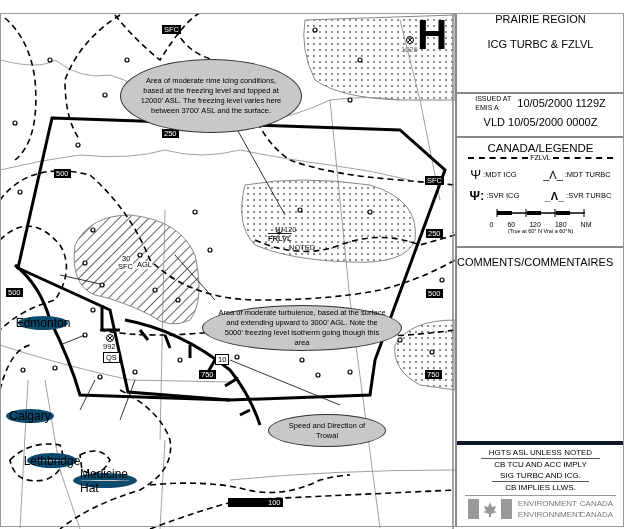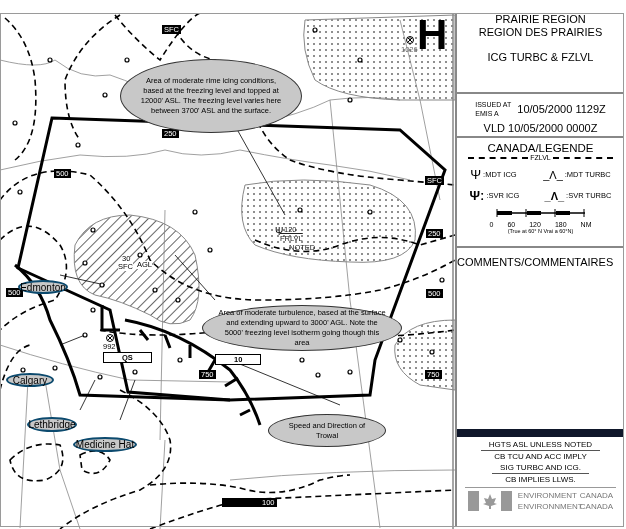--- a/index.html
+++ b/index.html
@@ -4,41 +4,41 @@
   <style>
     html, body { margin:0; padding:0; background:#fff; }
     body { width:626px; height:529px; position:relative; overflow:hidden; font-family:"Liberation Sans", sans-serif; color:#000; }
     #frame { position:absolute; left:0; top:13px; width:624px; height:514px; border:1px solid #9a9a9a; box-sizing:border-box; }
     #map { position:absolute; left:0; top:13px; width:455px; height:516px; }
     #panel { position:absolute; left:455px; top:13px; width:169px; height:514px; border-left:2px solid #888; box-sizing:border-box; background:#fff; }
     .sec { border-bottom:2px solid #888; text-align:center; box-sizing:border-box; }
     .t-code { font-weight:bold; font-size:11px; margin-top:6px; }
     .t-reg { font-size:11px; line-height:13px; }
     .t-prod { font-size:11px; margin-top:12px; margin-bottom:10px; }
-    .issued { display:flex; align-items:center; justify-content:center; gap:6px; font-size:11px; padding-top:6px; }
+    .issued { display:flex; align-items:center; justify-content:center; gap:6px; font-size:11px; }
     .issued .lbl { font-size:7px; line-height:9px; text-align:left; }
     .vld { font-size:11px; padding:4px 0 6px; }
     .leg-title { font-size:11.5px; margin-top:4px; }
     .fz { font-size:7px; display:flex; align-items:center; justify-content:center; gap:2px; }
     .dash { width:60px; border-top:2px dashed #000; }
     .lrow { display:flex; justify-content:space-around; font-size:7.5px; align-items:center; margin-top:6px; }
     .lrow span.g { display:inline-flex; align-items:center; gap:2px; }
     .scale-nums { display:flex; justify-content:center; gap:14px; font-size:7px; }
     .scale-note { font-size:5.5px; margin-bottom:4px; }
     .comments { font-size:11px; padding-top:8px; }
-    .notes { position:absolute; left:0; bottom:12px; width:100%; text-align:center; border-top:8px solid #0f172a; }
+    .notes { position:absolute; left:0; bottom:4px; width:100%; text-align:center; border-top:4px solid #0f172a; }
     .notes div { font-size:8px; line-height:11px; }
     .ul { border-bottom:1.5px solid #555; display:inline-block; padding:0 8px; }
     .envrow { display:flex; align-items:center; justify-content:center; gap:6px; margin-top:2px; padding-bottom:3px; }
     .envtxt { font-size:8px; color:#777; text-align:left; line-height:10px; }
     .envtxt span { display:inline-block; width:62px; }
     .bubble { position:absolute; background:#c8c8c8; border:1.5px solid #333; border-radius:50%; display:flex; align-items:center; justify-content:center; text-align:center; font-size:7.5px; line-height:10px; box-sizing:border-box; }
-    .city { position:absolute; background:#c8c8c8; border:2px solid #0c4a6e; border-radius:50%; font-size:10px; display:flex; align-items:center; justify-content:center; box-sizing:border-box; }
+    .city { position:absolute; background:#c8c8c8; border:7px solid #0c4a6e; border-radius:50%; font-size:12px; display:flex; align-items:center; justify-content:center; box-sizing:border-box;margin-top:36px; }
     .tag { position:absolute; background:#000; color:#fff; font-size:7.5px; padding:0 2px; line-height:9px; }
-    .box { position:absolute; border:1px solid #000; background:#fff; font-size:7.5px; padding:0 18px; line-height:9px;font-weight:bold; }
+    .box { position:absolute; border:1px solid #000; background:#fff; font-size:7.5px; padding:0 2px; line-height:9px; }
     .small { position:absolute; font-size:7.5px; line-height:8px; }
   </style>
 </head>
 <body>
 
 <div id="map">
   <svg width="455" height="516" viewBox="0 13 455 516" xmlns="http://www.w3.org/2000/svg" style="position:absolute;left:0;top:0">
     <defs>
       <pattern id="dots" width="6" height="6" patternUnits="userSpaceOnUse">
         <circle cx="2" cy="2" r="0.8" fill="#000"></circle>
@@ -164,47 +164,46 @@
 
   <div class="tag" style="left:162px;top:12px;">SFC</div>
   <div class="tag" style="left:162px;top:116px;">250</div>
   <div class="tag" style="left:54px;top:156px;">500</div>
   <div class="tag" style="left:6px;top:275px;">500</div>
   <div class="tag" style="left:425px;top:163px;">SFC</div>
   <div class="tag" style="left:426px;top:216px;">250</div>
   <div class="tag" style="left:426px;top:276px;">500</div>
   <div class="tag" style="left:199px;top:357px;">750</div>
   <div class="tag" style="left:425px;top:357px;">750</div>
-  <div class="tag" style="left:222px;top:485px;padding-left:40px;">100</div>
+  <div class="tag" style="left:228px;top:485px;padding-left:40px;">100</div>
 
   <div class="box" style="left:215px;top:341px;">10</div>
 
   <div class="small" style="left:284px;top:213px;color:#222;">120</div>
-  <div class="small" style="left:280px;top:222px;color:#222;text-decoration:overline;">FRLVL</div>
+  <div class="small" style="left:268px;top:222px;color:#222;text-decoration:overline;font-weight:bold;">FRLVL</div>
   <div class="small" style="left:289px;top:231px;color:#222;">NOTED</div>
   <div class="small" style="left:275px;top:215px;font-size:10px;">Ψ</div>
 
   <div class="small" style="left:122px;top:242px;background:#fff;">30</div>
   <div class="small" style="left:118px;top:250px;background:#fff;">SFC</div>
   <div class="small" style="left:137px;top:248px;background:#fff;">AGL</div>
 
   <div class="bubble" style="left:120px;top:46px;width:182px;height:74px;padding:0 18px;">Area of moderate rime icing conditions, based at the freezing level and topped at 12000' ASL.  The freezing level varies here between 3700' ASL and the surface.</div>
   <div class="bubble" style="left:202px;top:292px;width:200px;height:46px;padding:0 14px;">Area of moderate turbulence, based at the surface and extending upward to 3000' AGL.  Note the 5000' freezing level isotherm going though this area</div>
   <div class="bubble" style="left:268px;top:401px;width:118px;height:33px;padding:0 10px;">Speed and Direction of Trowal</div>
 
   <div class="city" style="left:18px;top:267px;width:50px;height:14px;">Edmonton</div>
   <div class="city" style="left:6px;top:360px;width:48px;height:14px;">Calgary</div>
   <div class="city" style="left:27px;top:404px;width:50px;height:15px;">Lethbridge</div>
   <div class="city" style="left:73px;top:424px;width:64px;height:15px;">Medicine Hat</div>
 </div>
 
 <div id="panel">
   <div class="sec" style="height:81px;">
     <div class="t-reg">PRAIRIE REGION</div>
-    <div class="t-reg">REGION DES PRAIRIES</div>
     <div class="t-prod">ICG TURBC &amp; FZLVL</div>
   </div>
   <div class="sec" style="height:44px;">
     <div class="issued">
       <div class="lbl">
           <div>ISSUED AT</div>
           <div>EMIS A</div>
         </div>
       <div>10/05/2000  1129Z</div>
     </div>

